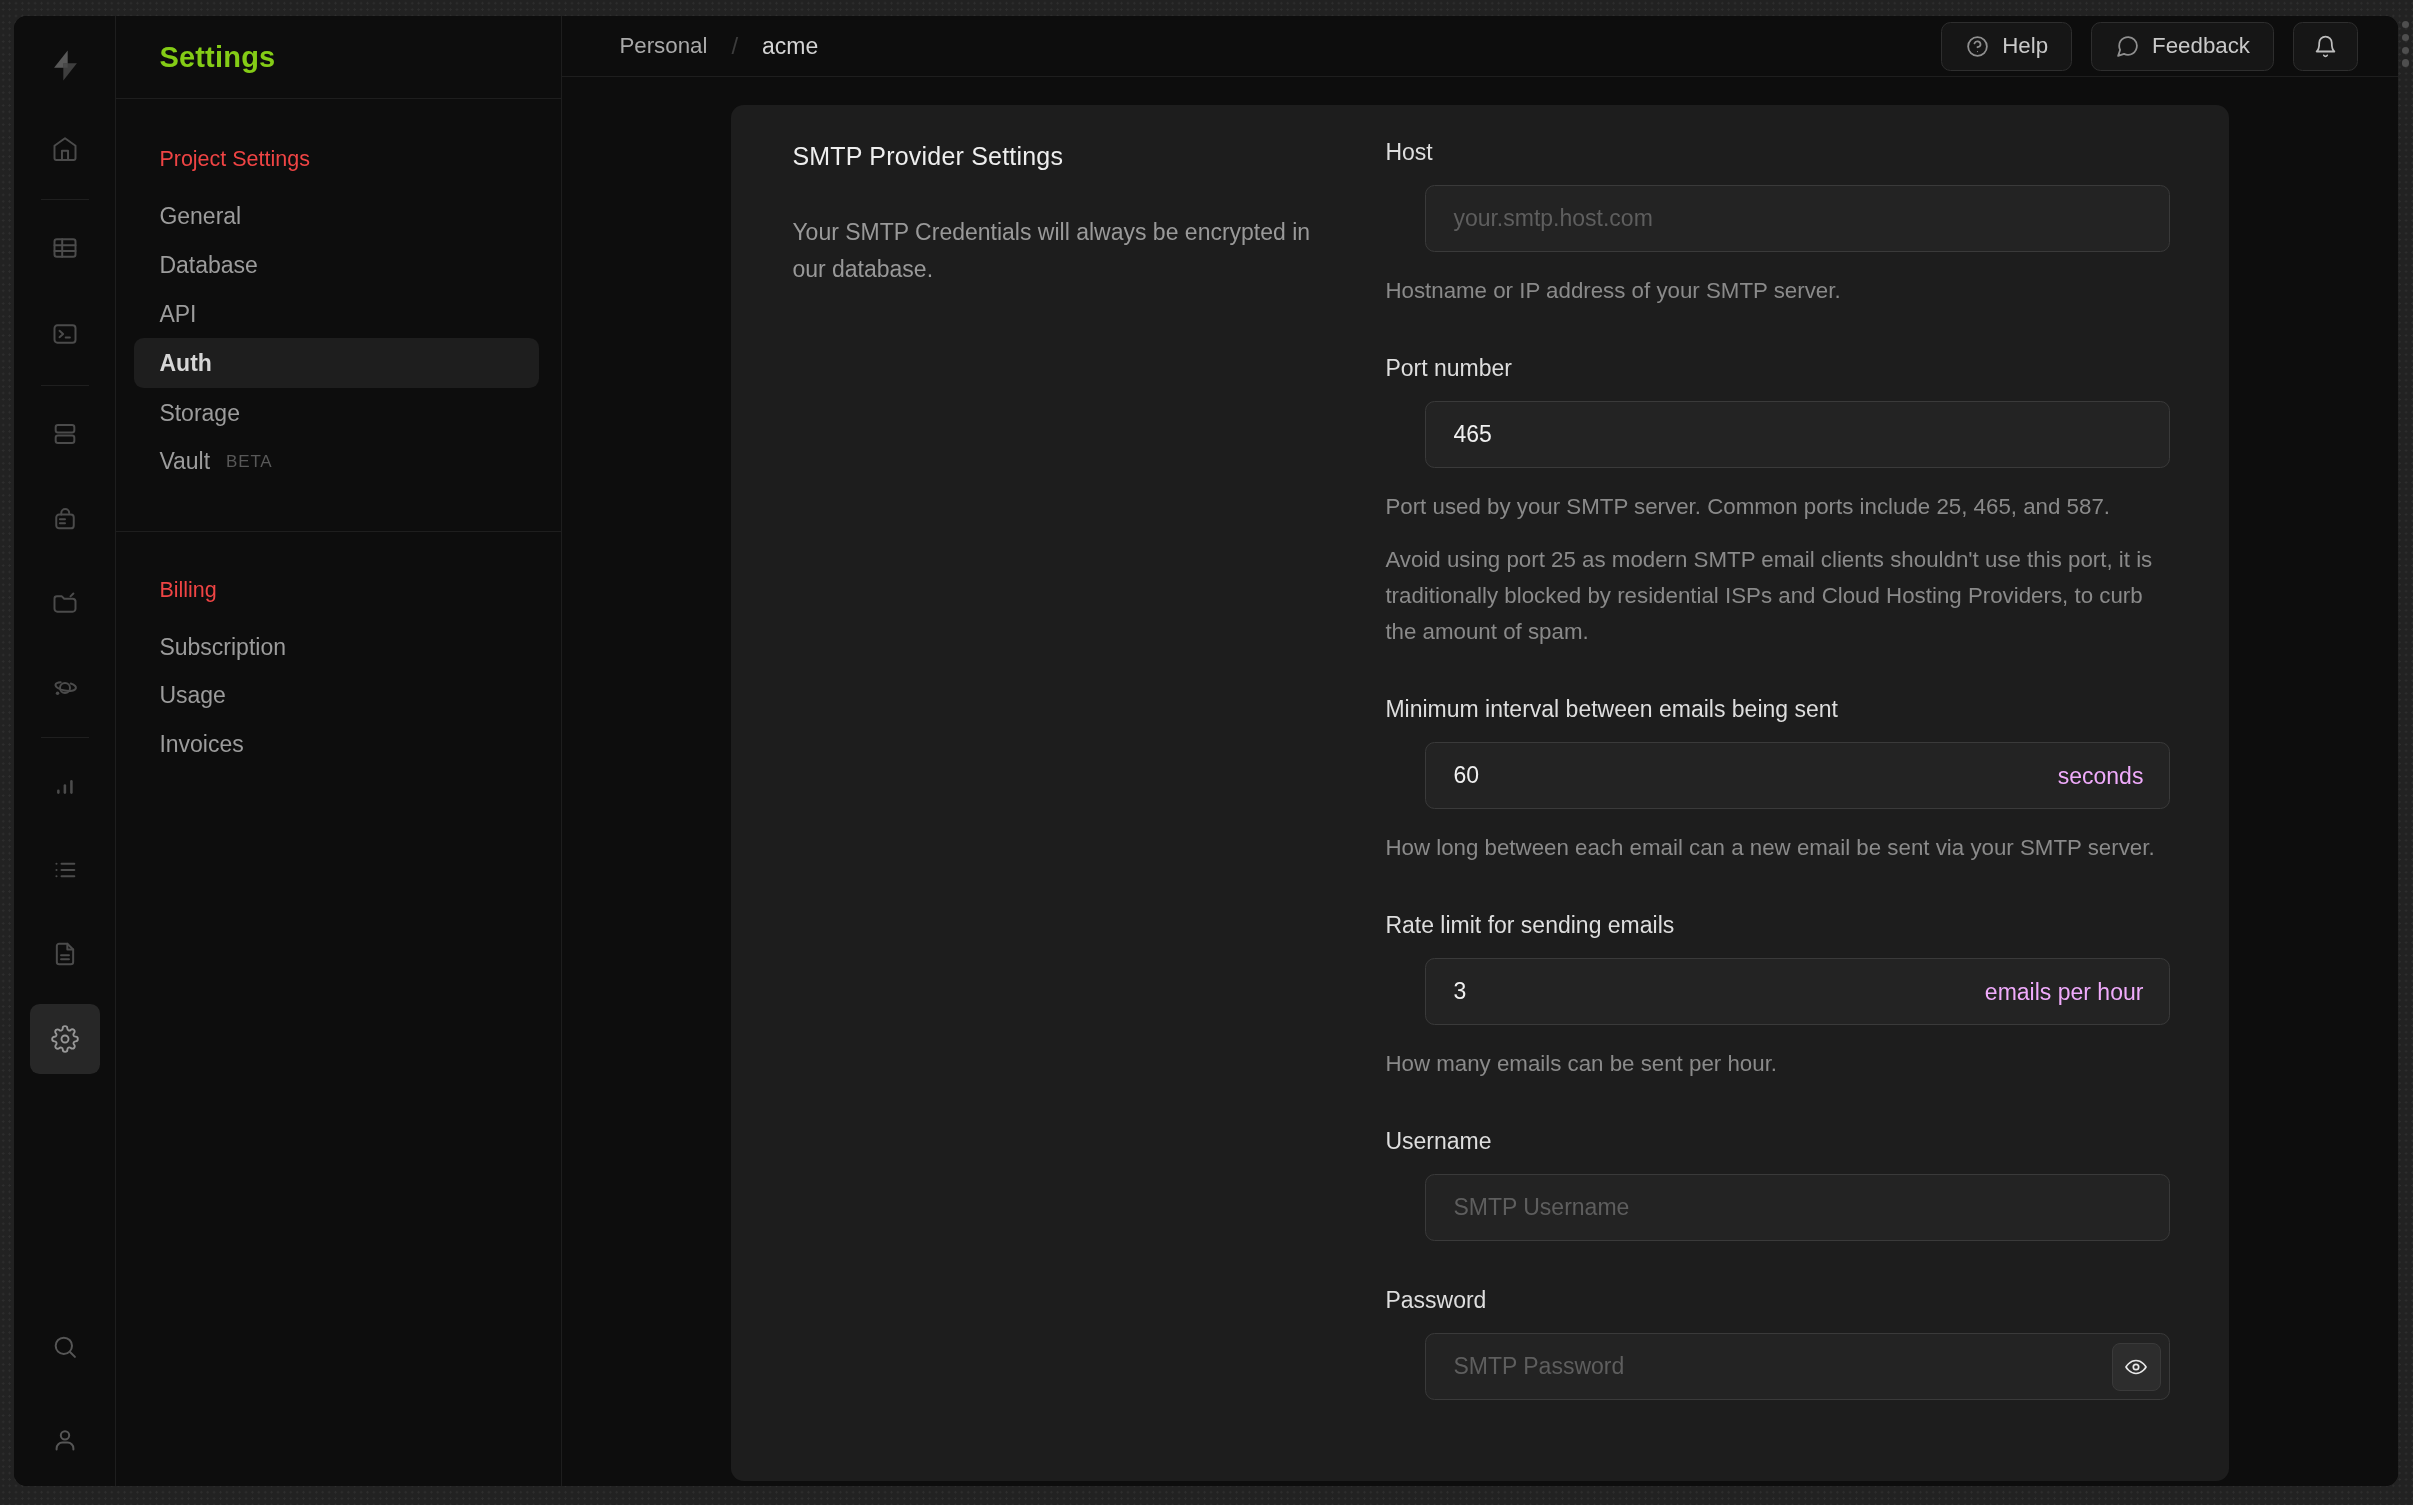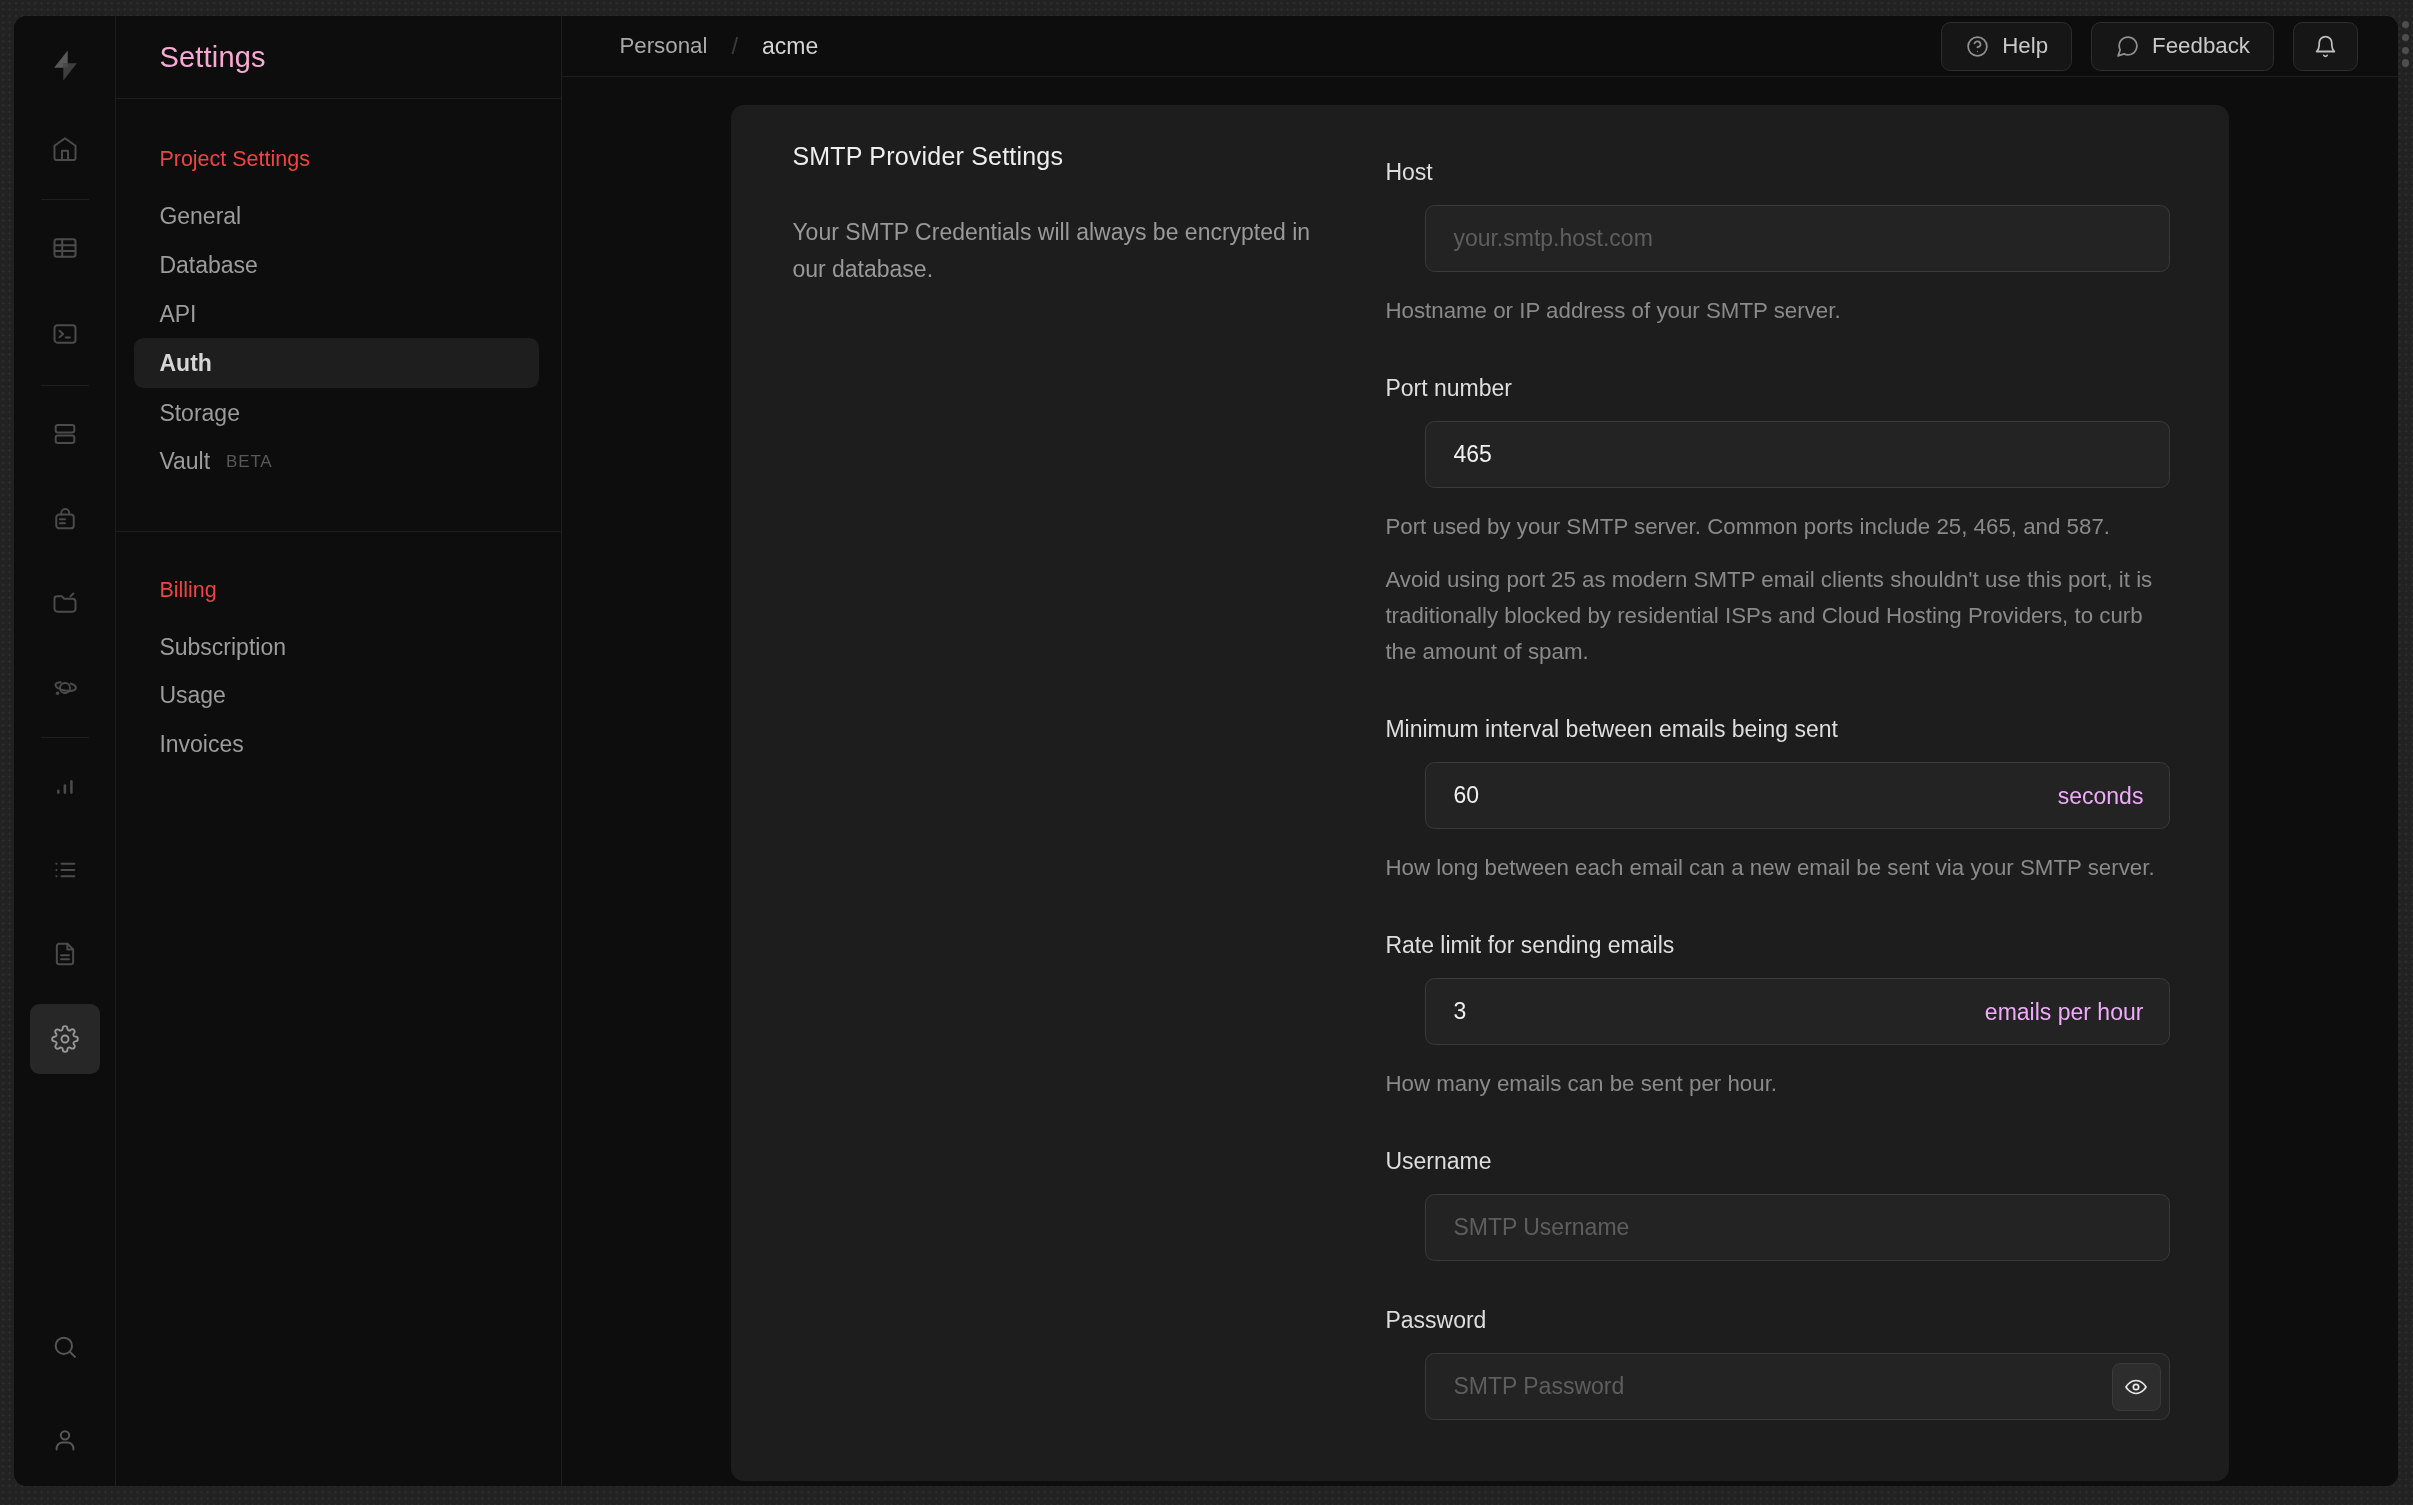--- a/index.html
+++ b/index.html
@@ -26,21 +26,21 @@
   .rail-btn svg { width:28px; height:28px; }
   .rail-btn.active { background:#272727; color:#989898; }
   .rail-btn.dim { color:#565656; }
   .rail-divider { position:absolute; left:27px; width:48px; height:0.8px; background:#1f1f1f; }
   .logo-btn { position:absolute; left:16px; top:14.4px; width:70px; height:70px; display:flex; align-items:center; justify-content:center; }
   .logo-btn svg { width:37px; height:37px; }
 
   
   .sidebar { position:absolute; left:102px; top:0; bottom:0; width:446px; border-right:0.8px solid #1e1e1e; background:#0d0d0d; }
   .sidebar-header { height:83px; border-bottom:0.8px solid #1e1e1e; display:flex; align-items:center; padding-left:43px; }
-  .sidebar-title { font-size:29px; color:#f9a8d4; letter-spacing:0.2px; }
+  .sidebar-title { font-size:29px; color:#84cc16; letter-spacing:0.2px;font-weight:bold; }
   .nav-heading { position:absolute; left:43px; font-size:21.5px; color:#ef4444; }
   .nav-item { position:absolute; left:0; right:0; height:49px; display:flex; align-items:center; padding-left:43px; font-size:23px; color:#9c9c9c; cursor:pointer; }
   .nav-item.active { left:17.6px; right:22.3px; padding-left:25.5px; background:#1e1e1e; border-radius:9.6px; color:#d6d6d6; font-weight:700; height:50px; }
   .nav-badge { font-size:17px; color:#585858; margin-left:16px; letter-spacing:0.8px; }
   .sidebar-divider { position:absolute; left:0; right:0; height:0.8px; background:#1e1e1e; }
 
   
   .top-header { position:absolute; left:548px; right:0; top:0; height:61px; border-bottom:0.8px solid #1e1e1e; display:flex; align-items:center; padding:0 40px 0 57px; background:#0d0d0d; }
   .crumb-org { font-size:22.3px; color:#a9a9a9; }
   .crumb-sep { font-size:24px; color:#3c3c3c; margin:0 24px; }
@@ -51,21 +51,21 @@
   .hdr-btn svg { width:25px; height:25px; color:#8f8f8f; }
   .hdr-btn.icon-only { padding:0; width:65px; justify-content:center; }
   .hdr-btn.icon-only svg { color:#bdbdbd; }
 
   
   .content { position:absolute; left:548px; right:0; top:84px; bottom:0; background:#0d0d0d; }
   .panel { position:absolute; left:169px; right:169px; top:4.8px; bottom:4.8px; background:#1d1d1d; border-radius:12.8px; }
   .panel-left { position:absolute; left:61px; top:37px; width:551px; }
   .panel-title { font-size:25px; font-weight:500; color:#eeeeee; letter-spacing:0.2px; }
   .panel-desc { margin-top:43px; font-size:23px; line-height:37px; color:#999999; width:540px; }
-  .panel-right { position:absolute; left:654px; top:34px; width:785px;margin-top:20px; }
+  .panel-right { position:absolute; left:654px; top:34px; width:785px; }
   .field-group { margin-top:46px; }
   .field-group:first-child { margin-top:0; }
   .field-label { display:block; font-size:23px; color:#dedede; margin-bottom:19px; }
   .input-wrap { position:relative; width:100%;padding-left:40px; }
   .text-input {
     width:100%; height:67px; background:#232323; border:0.8px solid #3a3a3a; border-radius:9.6px;
     padding:0 27px; font-size:23px; color:#f0f0f0; outline:none;
     font-family:"Liberation Sans", sans-serif;
   }
   .text-input::placeholder { color:#5e5e5e; opacity:1; }

